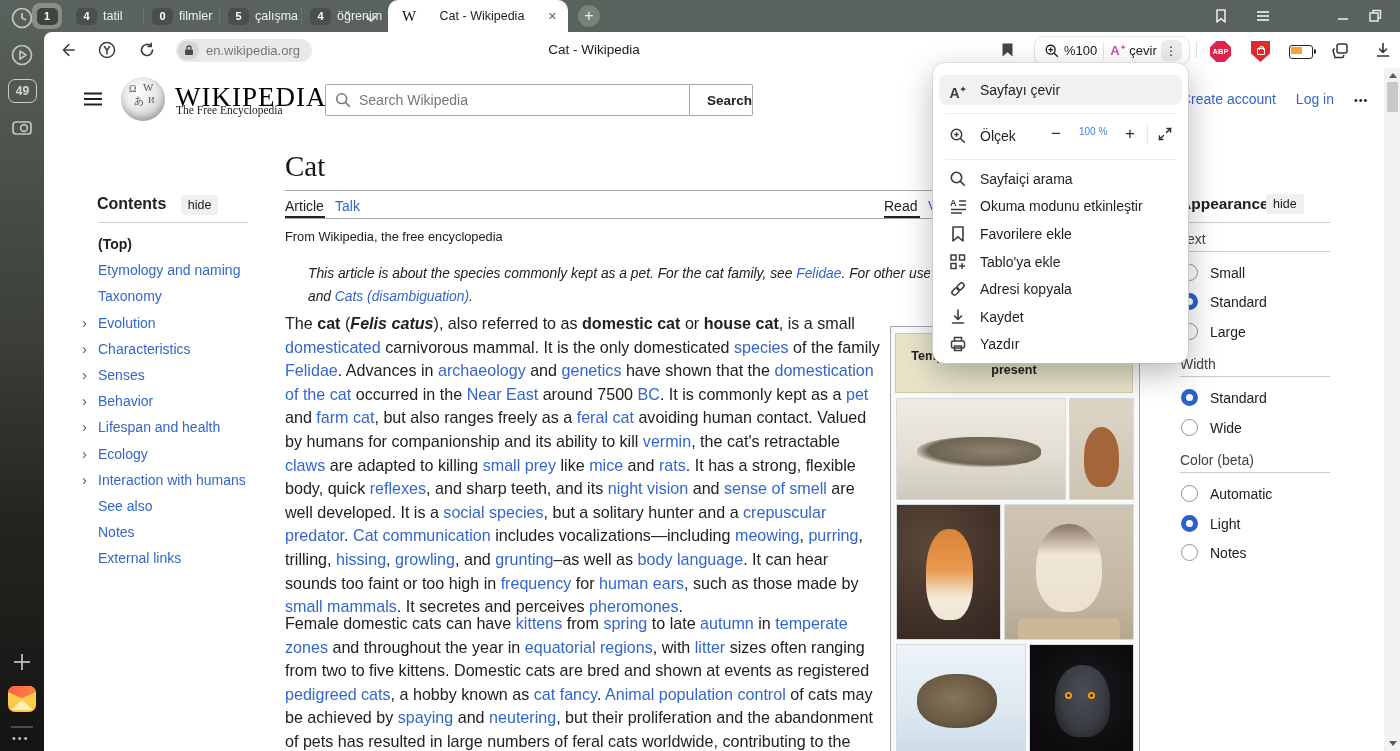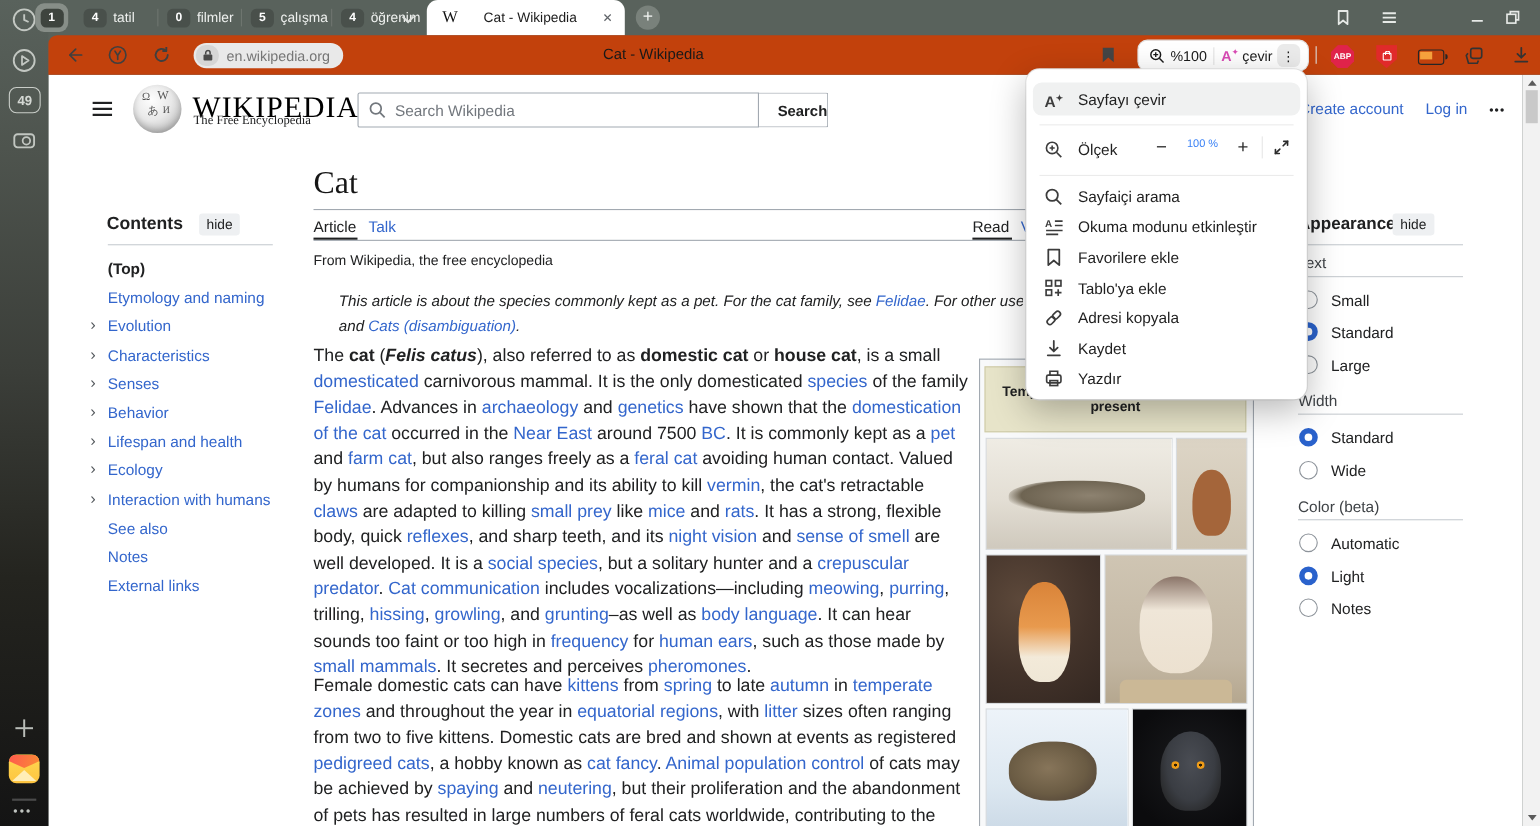--- a/index.html
+++ b/index.html
@@ -21,21 +21,21 @@
   .vdiv{top:8px;width:1px;height:16px;background:#6e756f;}
   #grp-active{left:-12px;top:3px;width:30px;height:26px;background:#878e88;border-radius:8px;display:flex;align-items:center;justify-content:center;}
   #grp-active .grp-badge{background:#3e443e;}
   #activetab{left:344px;top:0;width:180px;height:32px;background:#ffffff;border-radius:10px 10px 0 0;display:flex;align-items:center;z-index:42;}
   #activetab .fav{font-family:"Liberation Serif","DejaVu Serif",serif;font-size:15px;color:#111;margin-left:14px;}
   #activetab .ttl{flex:1;text-align:center;font-size:12.5px;color:#1d1d1d;}
   #activetab .cls{margin-right:11px;font-size:11px;color:#5f6368;}
   #newtab{left:534px;top:5px;width:22px;height:22px;border-radius:50%;background:#79817b;color:#f2f4f2;font-size:16px;text-align:center;line-height:21px;}
   .winic{top:7px;color:#e7eae7;width:18px;height:18px;}
   .winic svg{width:100%;height:100%;}
-  #abar{left:44px;top:32px;width:1356px;height:36px;background:#c2410c;border-radius:8px 0 0 0;z-index:41;}
+  #abar{left:44px;top:32px;width:1356px;height:36px;background:#ffffff;border-radius:8px 0 0 0;z-index:41;}
   .abar-ic{top:9px;width:18px;height:18px;color:#3f3f3f;}
   .abar-ic svg{width:100%;height:100%;}
   #urlchip{left:132px;top:7px;height:23px;background:#e9e9e9;border-radius:12px;display:flex;align-items:center;padding-right:12px;}
   #lockbox{width:21px;height:19px;background:#d6d6d6;border-radius:9px;margin-left:2px;display:flex;align-items:center;justify-content:center;}
   #urltext{font-size:13px;color:#757575;margin-left:7px;}
   #pgtitle{left:400px;top:10px;width:300px;text-align:center;font-size:13.5px;color:#181818;}
   #pill{left:990px;top:4px;width:154px;height:27px;background:#fff;border:1px solid #e2e2e2;border-radius:9px;display:flex;align-items:center;}
   #pill .z{font-size:13px;color:#1b1b1b;margin-left:4px;}
   .pilldiv{width:1px;height:16px;background:#e3e3e3;margin:0 6px;}
   #kebabbox{width:21px;height:21px;background:#ebebeb;border-radius:6px;margin-left:4px;display:flex;align-items:center;justify-content:center;color:#1c1c1c;font-size:12px;letter-spacing:0;}
@@ -169,20 +169,21 @@
   </div>
 
   <div id="toc-head" class="abs z2">
     <span>Contents</span>
     <span class="hidechip" style="margin-left:10px;font-weight:normal;">hide</span>
   </div>
   <div id="toc-hr" class="abs z2"></div>
   <div id="toc" class="abs z2">
     <div class="toc-item top"><span>(Top)</span></div>
     <div class="toc-item"><a>Etymology and naming</a></div>
+    <div class="toc-item"><a>Taxonomy</a></div>
     <div class="toc-item"><span class="toc-chev">›</span><a>Evolution</a></div>
     <div class="toc-item"><span class="toc-chev">›</span><a>Characteristics</a></div>
     <div class="toc-item"><span class="toc-chev">›</span><a>Senses</a></div>
     <div class="toc-item"><span class="toc-chev">›</span><a>Behavior</a></div>
     <div class="toc-item"><span class="toc-chev">›</span><a>Lifespan and health</a></div>
     <div class="toc-item"><span class="toc-chev">›</span><a>Ecology</a></div>
     <div class="toc-item"><span class="toc-chev">›</span><a>Interaction with humans</a></div>
     <div class="toc-item"><a>See also</a></div>
     <div class="toc-item"><a>Notes</a></div>
     <div class="toc-item"><a>External links</a></div>

